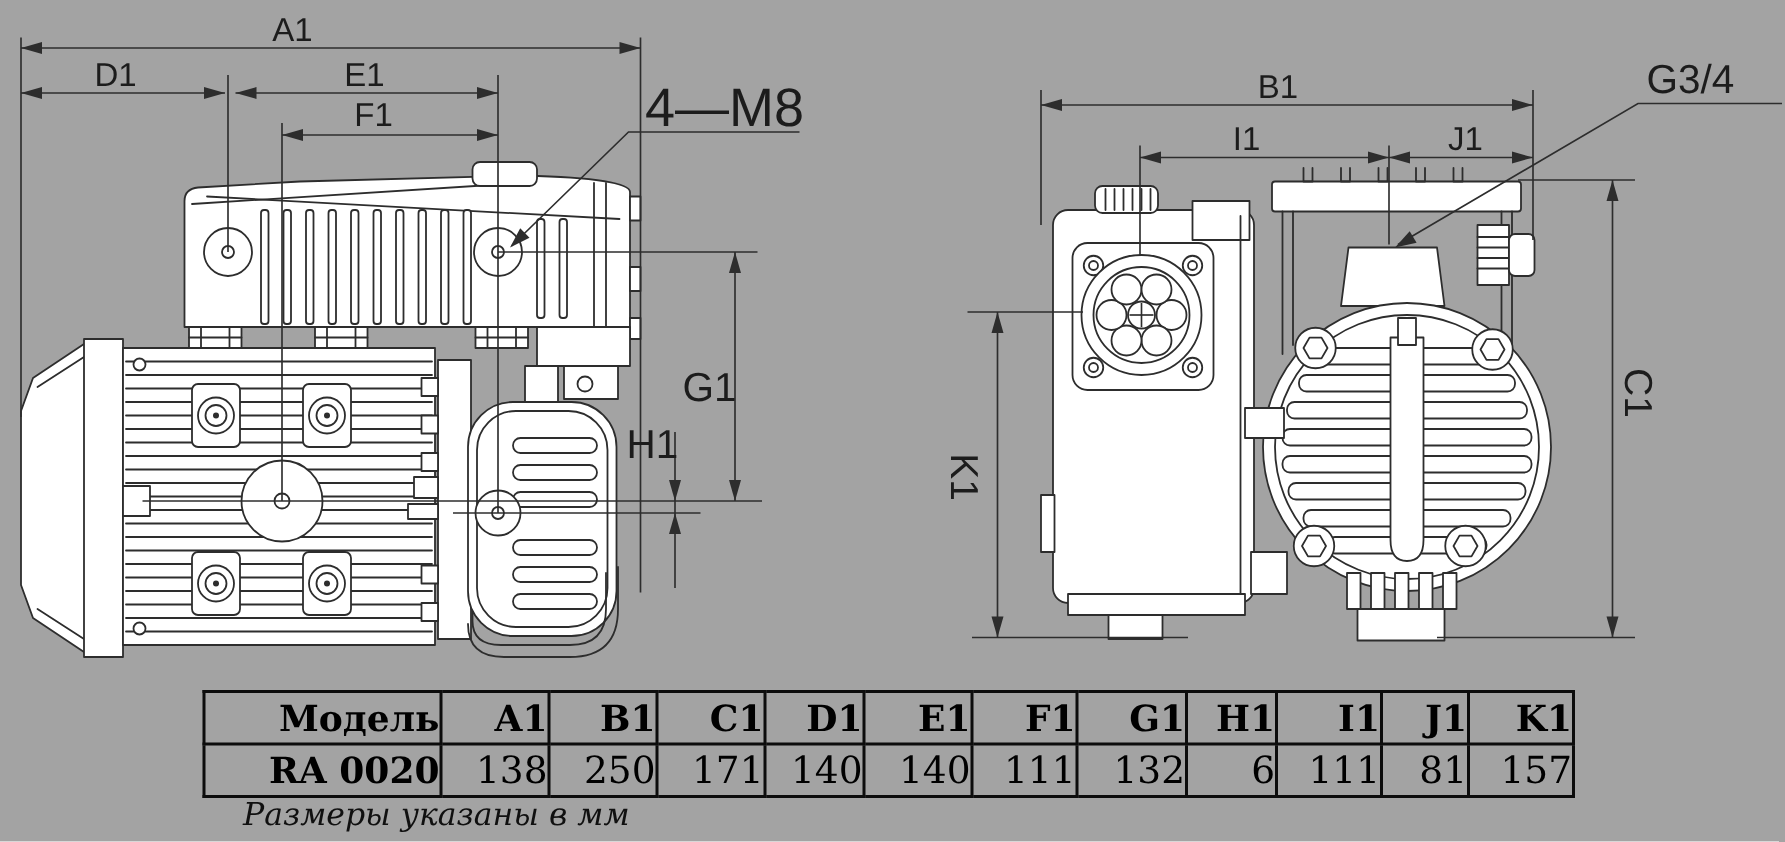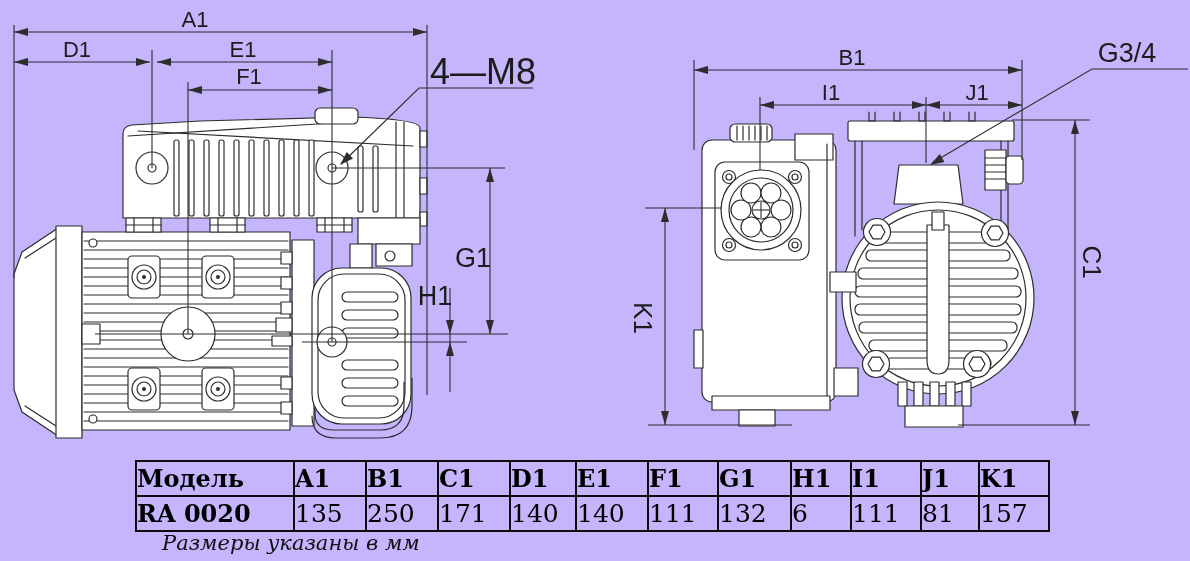--- a/index.html
+++ b/index.html
@@ -1,26 +1,26 @@
 <!DOCTYPE html>
 <html><head>
 <meta charset="utf-8">
 <style>
   html,body{margin:0;padding:0;background:#fff;}
-  #page{position:relative;width:1190px;height:561px;background:#c4b5fd;overflow:hidden;
+  #page{position:relative;width:1190px;height:561px;background:#a3a3a3;overflow:hidden;
         font-family:"Liberation Sans",sans-serif;}
   svg{position:absolute;left:0;top:0;}
   .ln{fill:none;stroke:#2d2d2d;stroke-width:1.2;stroke-linejoin:round;stroke-linecap:round;}
   .fw{fill:#ffffff;stroke:#2d2d2d;stroke-width:1.2;stroke-linejoin:round;}
   .dim{fill:none;stroke:#2d2d2d;stroke-width:1.1;}
   .arr{fill:#2d2d2d;stroke:none;}
   text.dimtxt{font-family:"Liberation Sans",sans-serif;fill:#1c1c1c;}
   #dim-table{position:absolute;left:135px;top:460px;border-collapse:collapse;table-layout:fixed;
              width:913px;font-family:"DejaVu Serif","Liberation Serif",serif;color:#000;}
-  #dim-table td,#dim-table th{border:2px solid #0c0c0c;text-align:left;vertical-align:middle;
+  #dim-table td,#dim-table th{border:2px solid #0c0c0c;text-align:right;vertical-align:middle;
              padding:0;height:33px;overflow:hidden;}
   #dim-table th{font-weight:bold;font-size:24px;}
   #dim-table td{font-size:25px;font-weight:normal;}
   #dim-table td.model{font-weight:bold;font-size:24px;}
   #note{position:absolute;left:162px;top:531px;font-family:"DejaVu Serif","Liberation Serif",serif;
         font-style:italic;font-size:21px;color:#101010;}
 </style>
 </head>
 <body>
 
@@ -318,21 +318,21 @@
     <th>E1</th>
     <th>F1</th>
     <th>G1</th>
     <th>H1</th>
     <th>I1</th>
     <th>J1</th>
     <th>K1</th>
   </tr>
   <tr>
     <td class="model">RA 0020</td>
-    <td>135</td>
+    <td>138</td>
     <td>250</td>
     <td>171</td>
     <td>140</td>
     <td>140</td>
     <td>111</td>
     <td>132</td>
     <td>6</td>
     <td>111</td>
     <td>81</td>
     <td>157</td>

